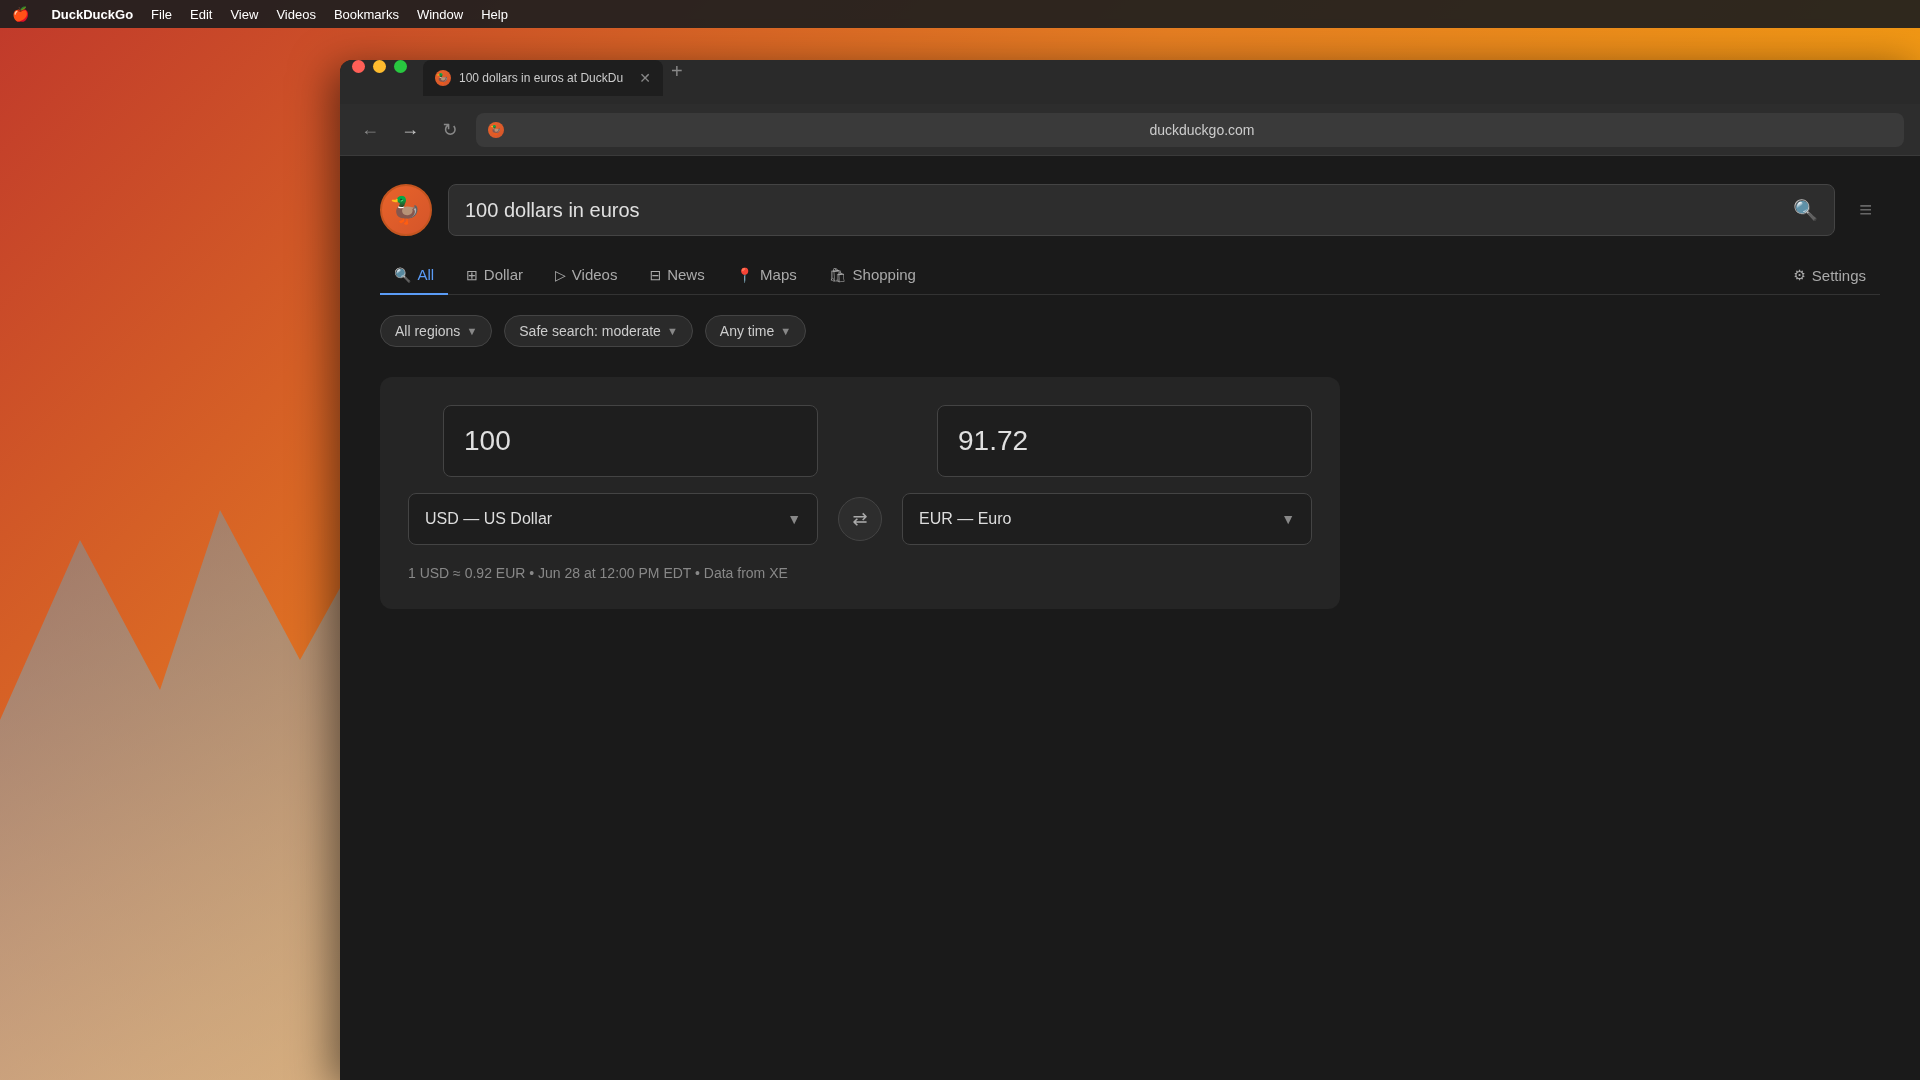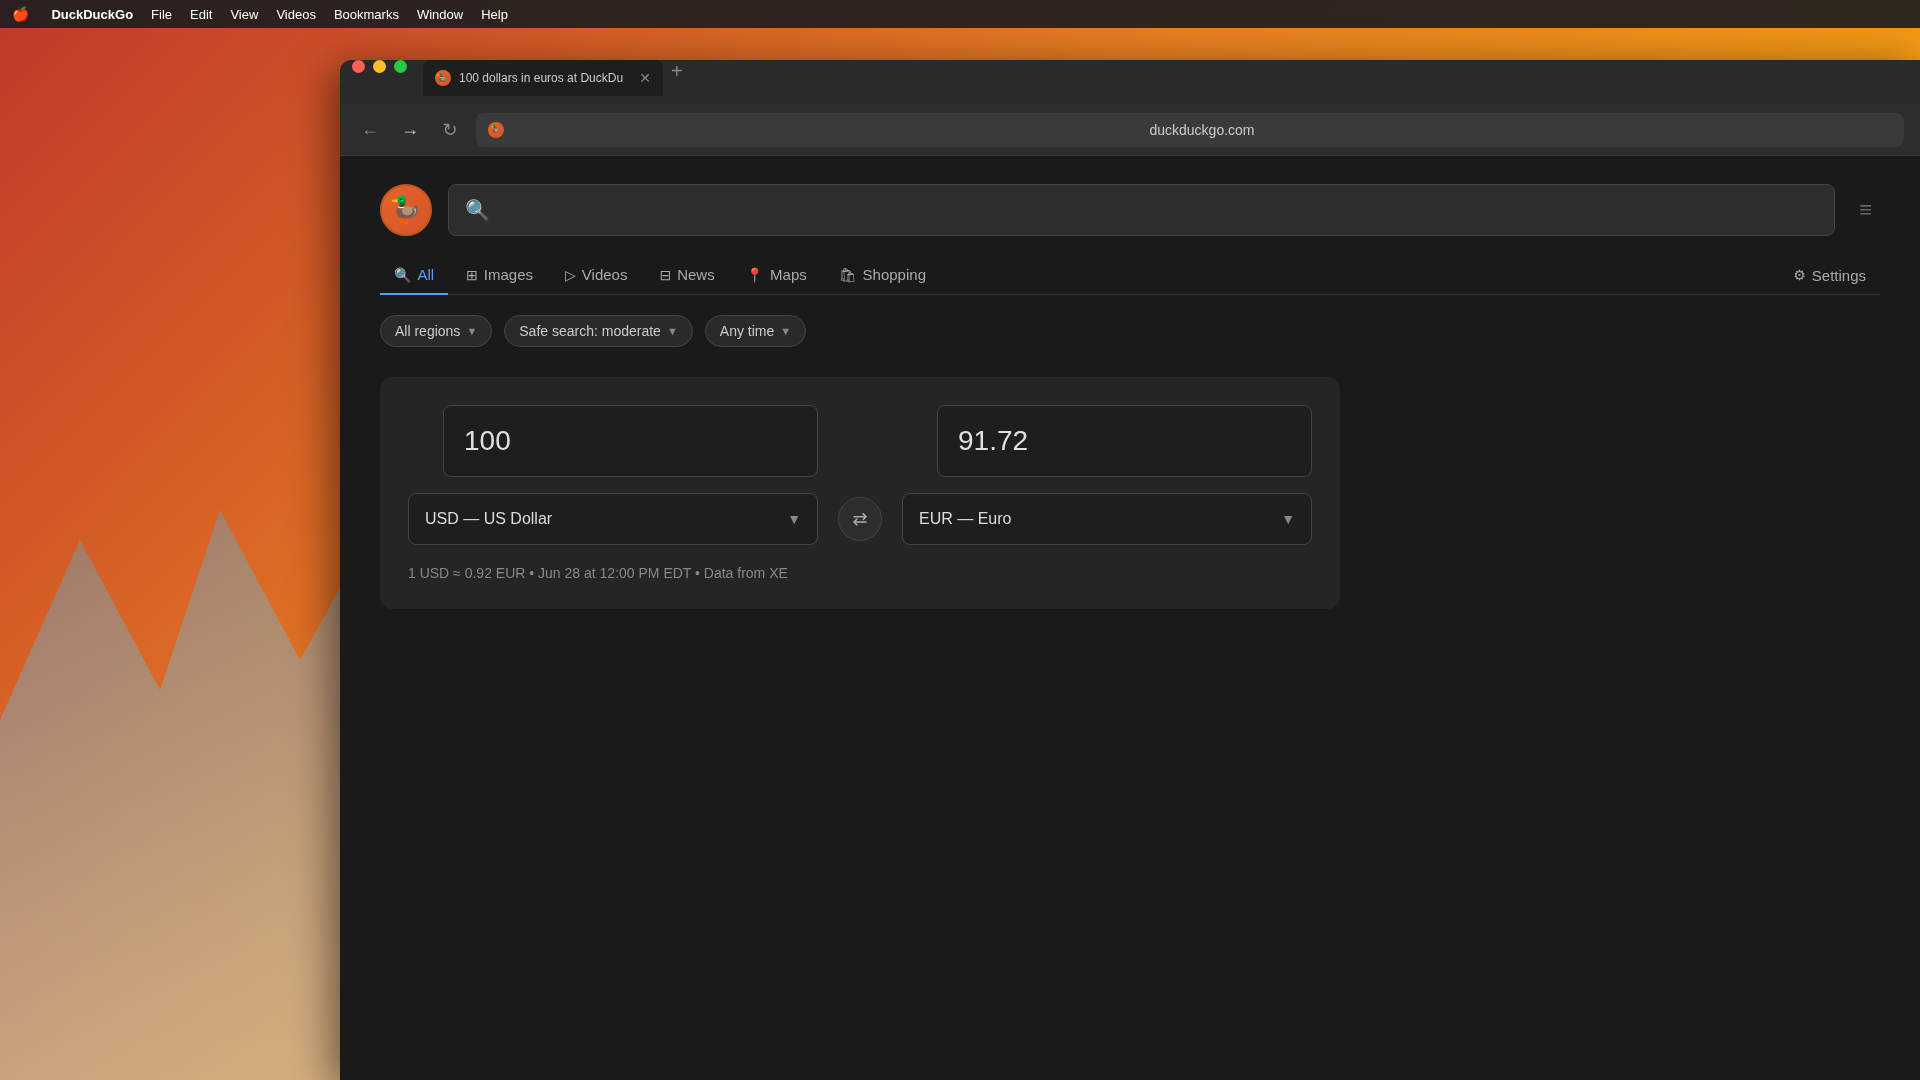--- a/index.html
+++ b/index.html
@@ -442,33 +442,34 @@
       <div class="address-favicon">🦆</div>
       <span class="address-text">duckduckgo.com</span>
     </div>
   </div>
 
   <div class="content">
 
     <div class="search-container">
       <div class="ddg-logo">🦆</div>
       <div class="search-bar">
+        <input class="search-input" type="text" value="100 dollars in euros" style="">
         <span class="search-icon">🔍</span>
       </div>
       <span class="hamburger-icon">≡</span>
     </div>
 
     <div class="nav-tabs">
       <div class="nav-tab active">
         <span class="nav-tab-icon">🔍</span>
         <span>All</span>
       </div>
       <div class="nav-tab">
         <span class="nav-tab-icon">⊞</span>
-        <span>Images</span>
+        <span>Dollar</span>
       </div>
       <div class="nav-tab">
         <span class="nav-tab-icon">▷</span>
         <span>Videos</span>
       </div>
       <div class="nav-tab">
         <span class="nav-tab-icon">⊟</span>
         <span>News</span>
       </div>
       <div class="nav-tab">

